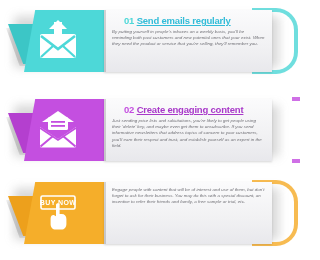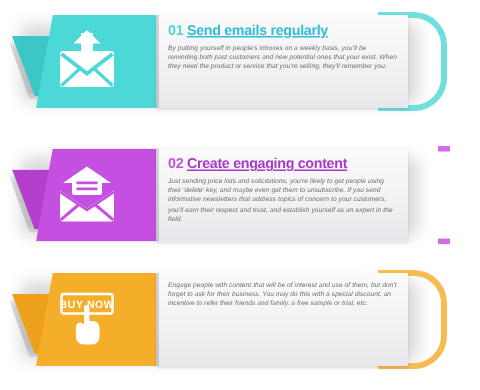--- a/index.html
+++ b/index.html
@@ -116,21 +116,21 @@
     background: rgba(0,0,0,0.16);
   }
   .card-inner {
     padding: 5px 7px 0 8px;
   }
   .title {
     font-size: 9.5px;
     font-weight: bold;
     letter-spacing: -0.2px;
     line-height: 11px;
-    margin: 0 0 3px 0;
+    margin: 0 0 3px 12px;
     white-space: nowrap;
   }
   .title .num {
     font-weight: bold;
   }
   .title .txt {
     text-decoration: underline;
   }
   .body-text {
     font-size: 4.4px;

